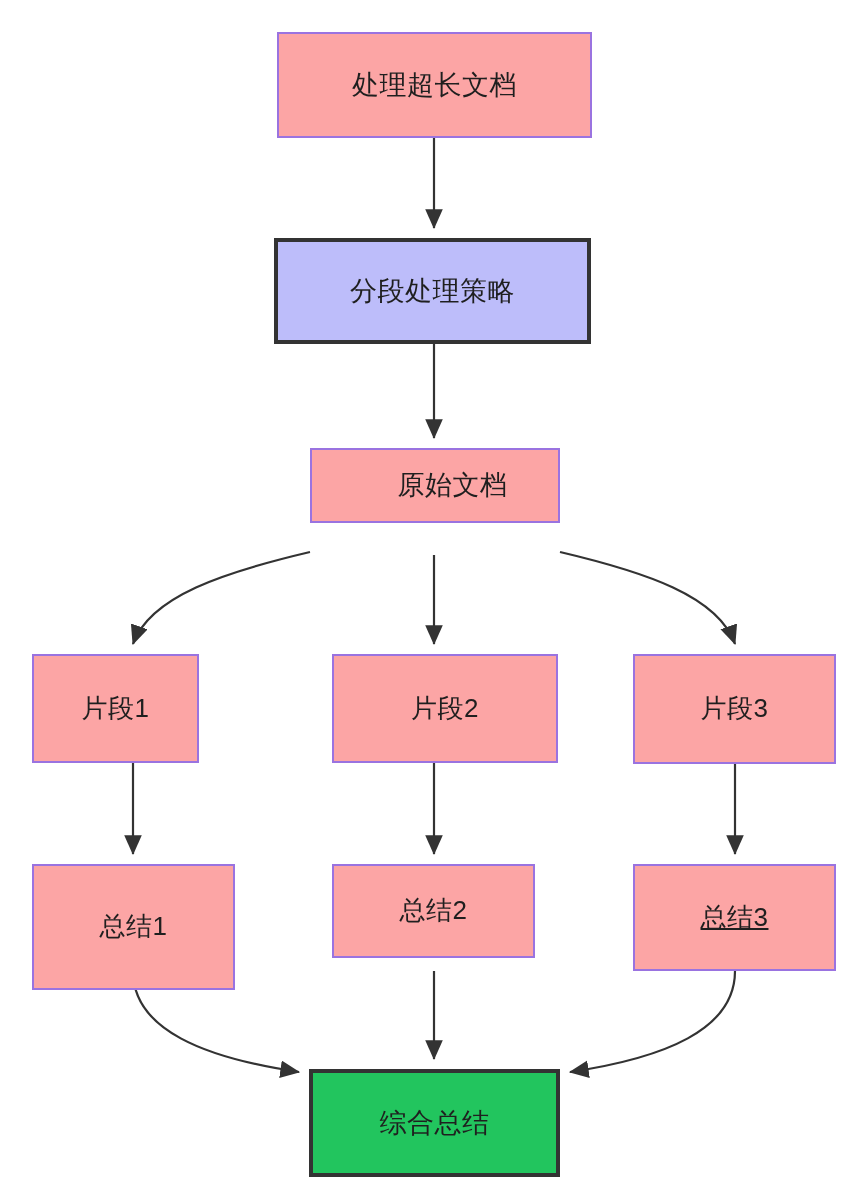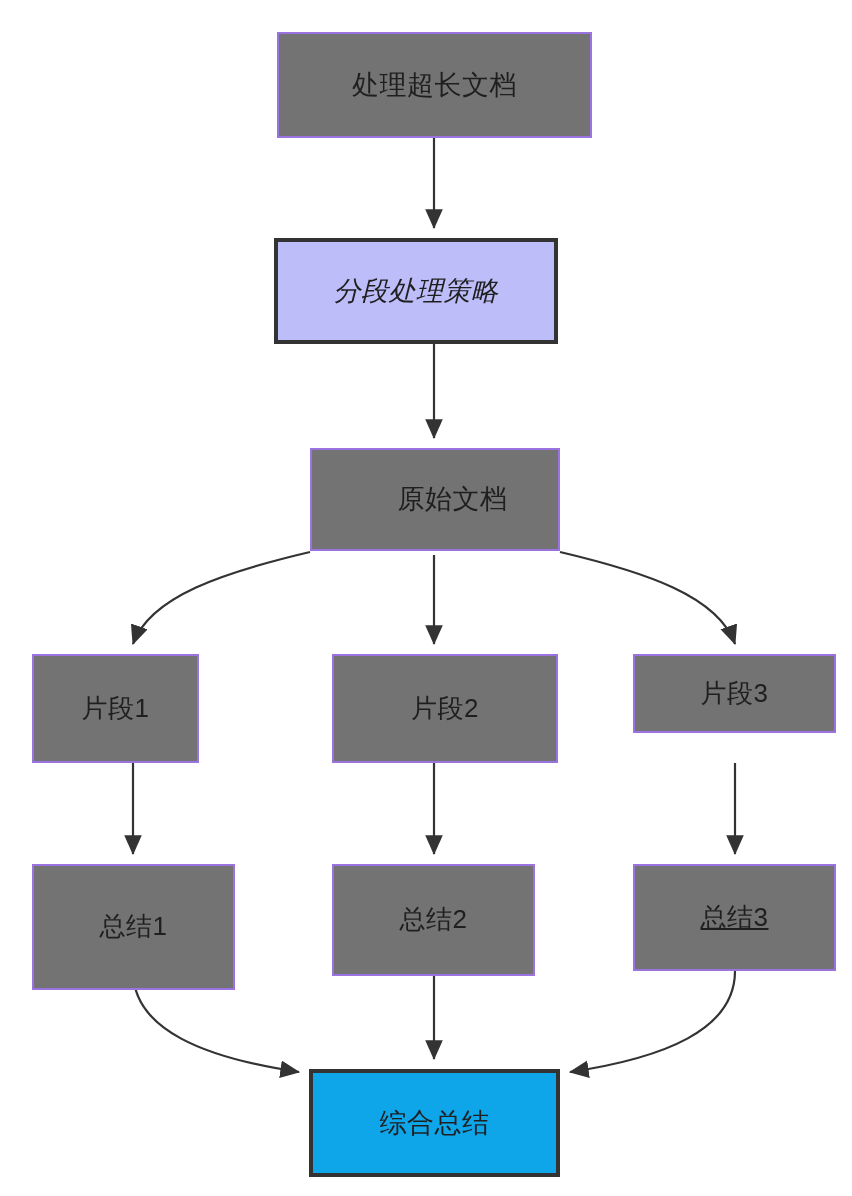--- a/index.html
+++ b/index.html
@@ -31,31 +31,31 @@
     box-sizing: border-box;
     display: flex;
     align-items: center;
     justify-content: center;
     text-align: center;
     color: #1f1f1f;
     letter-spacing: 0.5px;
     z-index: 2;
   }
   .node-default {
-    background: #737373;
+    background: #fca5a5;
     border: 2px solid #9a73e0;
     font-size: 27px;
   }
   .node-strategy {
     background: #bdbdfa;
     border: 4px solid #333333;
     font-size: 27px;
   }
   .node-final {
-    background: #0ea5e9;
+    background: #22c55e;
     border: 4px solid #333333;
     font-size: 27px;
   }
   .node-small {
     font-size: 26px;
   }
   .node-label {
     display: block;
     line-height: 1.2;
   }
@@ -83,39 +83,39 @@
         <path d="M 133,971 C 133,1030 205,1058 299,1072" fill="none" stroke="#333333" stroke-width="2.2" marker-end="url(#arrowhead)"></path>
         <path d="M 434,971 L 434,1059" fill="none" stroke="#333333" stroke-width="2.2" marker-end="url(#arrowhead)"></path>
         <path d="M 735,971 C 735,1030 664,1058 570,1072" fill="none" stroke="#333333" stroke-width="2.2" marker-end="url(#arrowhead)"></path>
       </g>
   </svg>
 
   <div id="nodes-group">
       <div class="node node-default" style="left: 277px; top: 32px; width: 315px; height: 106px;">
         <span class="node-label">处理超长文档</span>
       </div>
-      <div class="node node-strategy" style="left: 274px; top: 238px; width: 284px; height: 106px; font-style: italic;">
+      <div class="node node-strategy" style="left: 274px; top: 238px; width: 317px; height: 106px;">
         <span class="node-label">分段处理策略</span>
       </div>
-      <div class="node node-default" style="left: 310px; top: 448px; width: 250px; height: 103px; padding-left: 35px;">
+      <div class="node node-default" style="left: 310px; top: 448px; width: 250px; height: 75px; padding-left: 35px;">
         <span class="node-label">原始文档</span>
       </div>
       <div class="node node-default node-small" style="left: 32px; top: 654px; width: 167px; height: 109px; text-align: right;">
         <span class="node-label">片段1</span>
       </div>
       <div class="node node-default node-small" style="left: 332px; top: 654px; width: 226px; height: 109px;">
         <span class="node-label">片段2</span>
       </div>
-      <div class="node node-default node-small" style="left: 633px; top: 654px; width: 203px; height: 79px;">
+      <div class="node node-default node-small" style="left: 633px; top: 654px; width: 203px; height: 110px;">
         <span class="node-label">片段3</span>
       </div>
       <div class="node node-default node-small" style="left: 32px; top: 864px; width: 203px; height: 126px;">
         <span class="node-label">总结1</span>
       </div>
-      <div class="node node-default node-small" style="left: 332px; top: 864px; width: 203px; height: 112px;">
+      <div class="node node-default node-small" style="left: 332px; top: 864px; width: 203px; height: 94px;">
         <span class="node-label">总结2</span>
       </div>
       <div class="node node-default node-small" style="left: 633px; top: 864px; width: 203px; height: 107px; text-decoration: underline;">
         <span class="node-label">总结3</span>
       </div>
       <div class="node node-final" style="left: 309px; top: 1069px; width: 251px; height: 108px;">
         <span class="node-label">综合总结</span>
       </div>
     </div>
 

